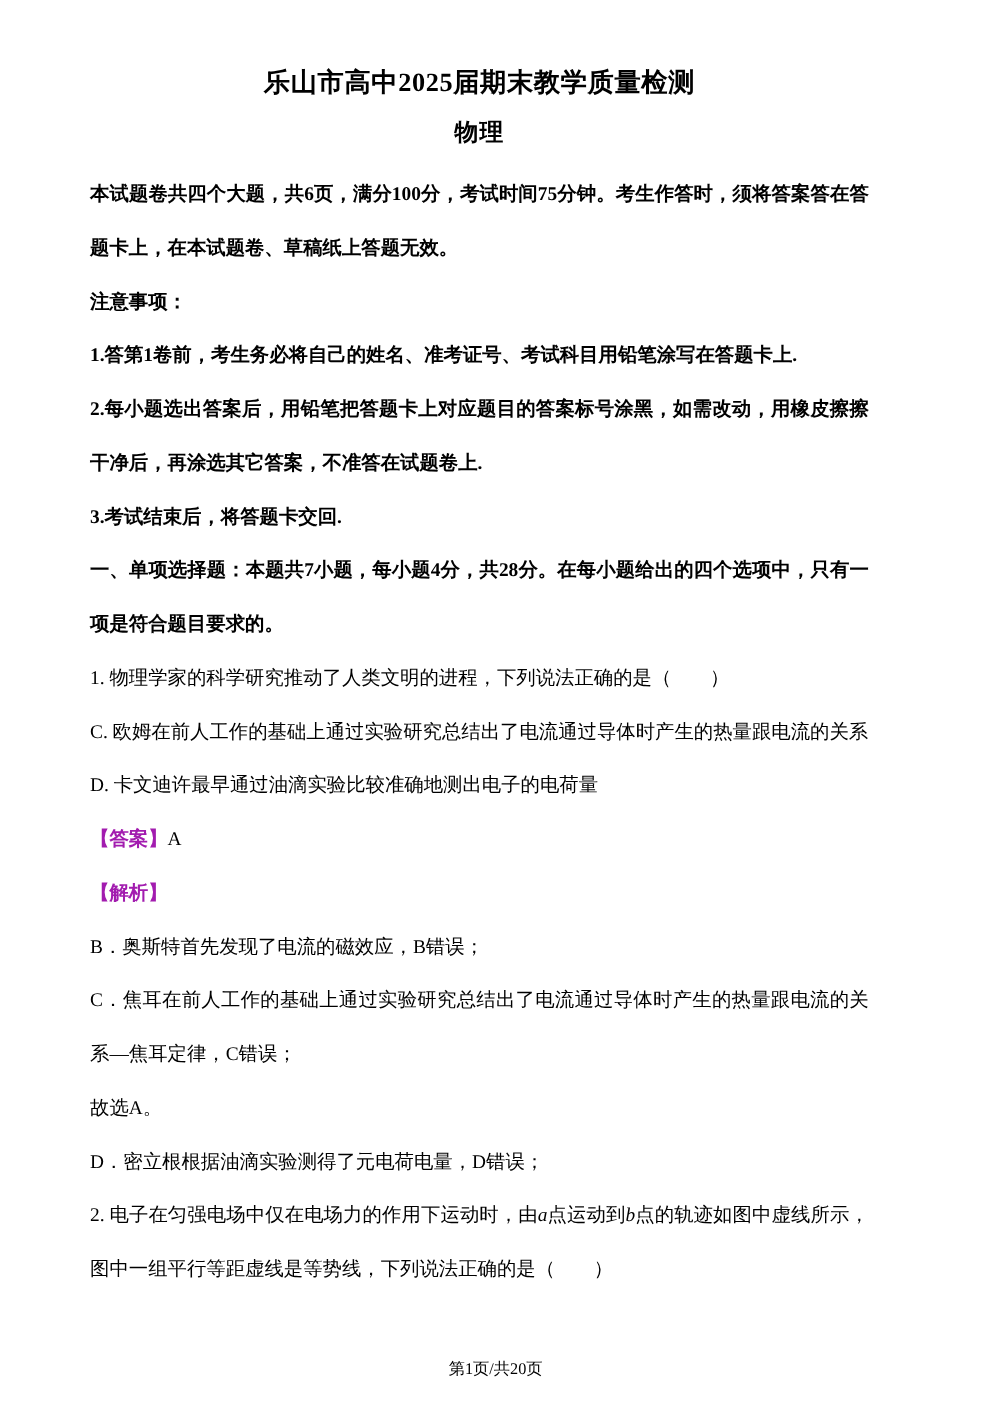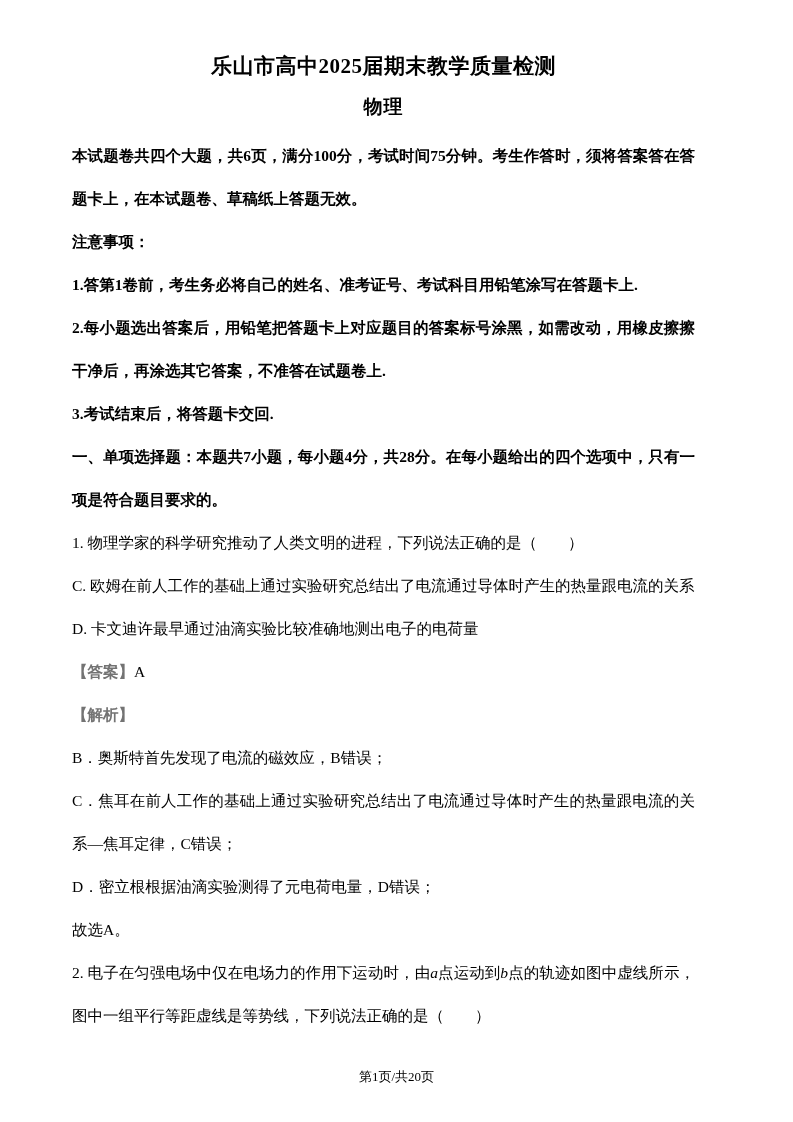--- a/index.html
+++ b/index.html
@@ -32,27 +32,27 @@
       margin-bottom: 12px;
       letter-spacing: 1px;
     }
     p {
       font-size: 15.5px;
       line-height: 43px;
       text-align: justify;
       word-break: break-all;
     }
     .b { font-weight: 700; }
-    .label-blue { color: #737373; font-weight: 700; }
+    .label-blue { color: #a21caf; font-weight: 700; }
     .var { font-style: italic; }
     .footer {
       position: absolute;
       left: 0;
       right: 0;
-      bottom: 36px;
+      bottom: 18px;
       text-align: center;
       font-size: 13px;
       color: #000000;
     }
   </style>
 </head>
 <body>
 
 <div class="page">
 
@@ -71,20 +71,20 @@
   <p>1. 物理学家的科学研究推动了人类文明的进程，下列说法正确的是（　　）</p>
   <p>C. 欧姆在前人工作的基础上通过实验研究总结出了电流通过导体时产生的热量跟电流的关系</p>
   <p>D. 卡文迪许最早通过油滴实验比较准确地测出电子的电荷量</p>
 
   <p><span class="label-blue">【答案】</span><span>A</span></p>
 
   <p><span class="label-blue">【解析】</span></p>
 
   <p>B．奥斯特首先发现了电流的磁效应，B错误；</p>
   <p>C．焦耳在前人工作的基础上通过实验研究总结出了电流通过导体时产生的热量跟电流的关系—焦耳定律，C错误；</p>
+  <p>故选A。</p>
   <p>D．密立根根据油滴实验测得了元电荷电量，D错误；</p>
-  <p>故选A。</p>
 
   <p><span>2. 电子在匀强电场中仅在电场力的作用下运动时，由</span><span class="var">a</span><span>点运动到</span><span class="var">b</span><span>点的轨迹如图中虚线所示，图中一组平行等距虚线是等势线，下列说法正确的是（　　）</span></p>
 
 </div>
 
 <div class="footer">第1页/共20页</div>
 
 </body></html>

